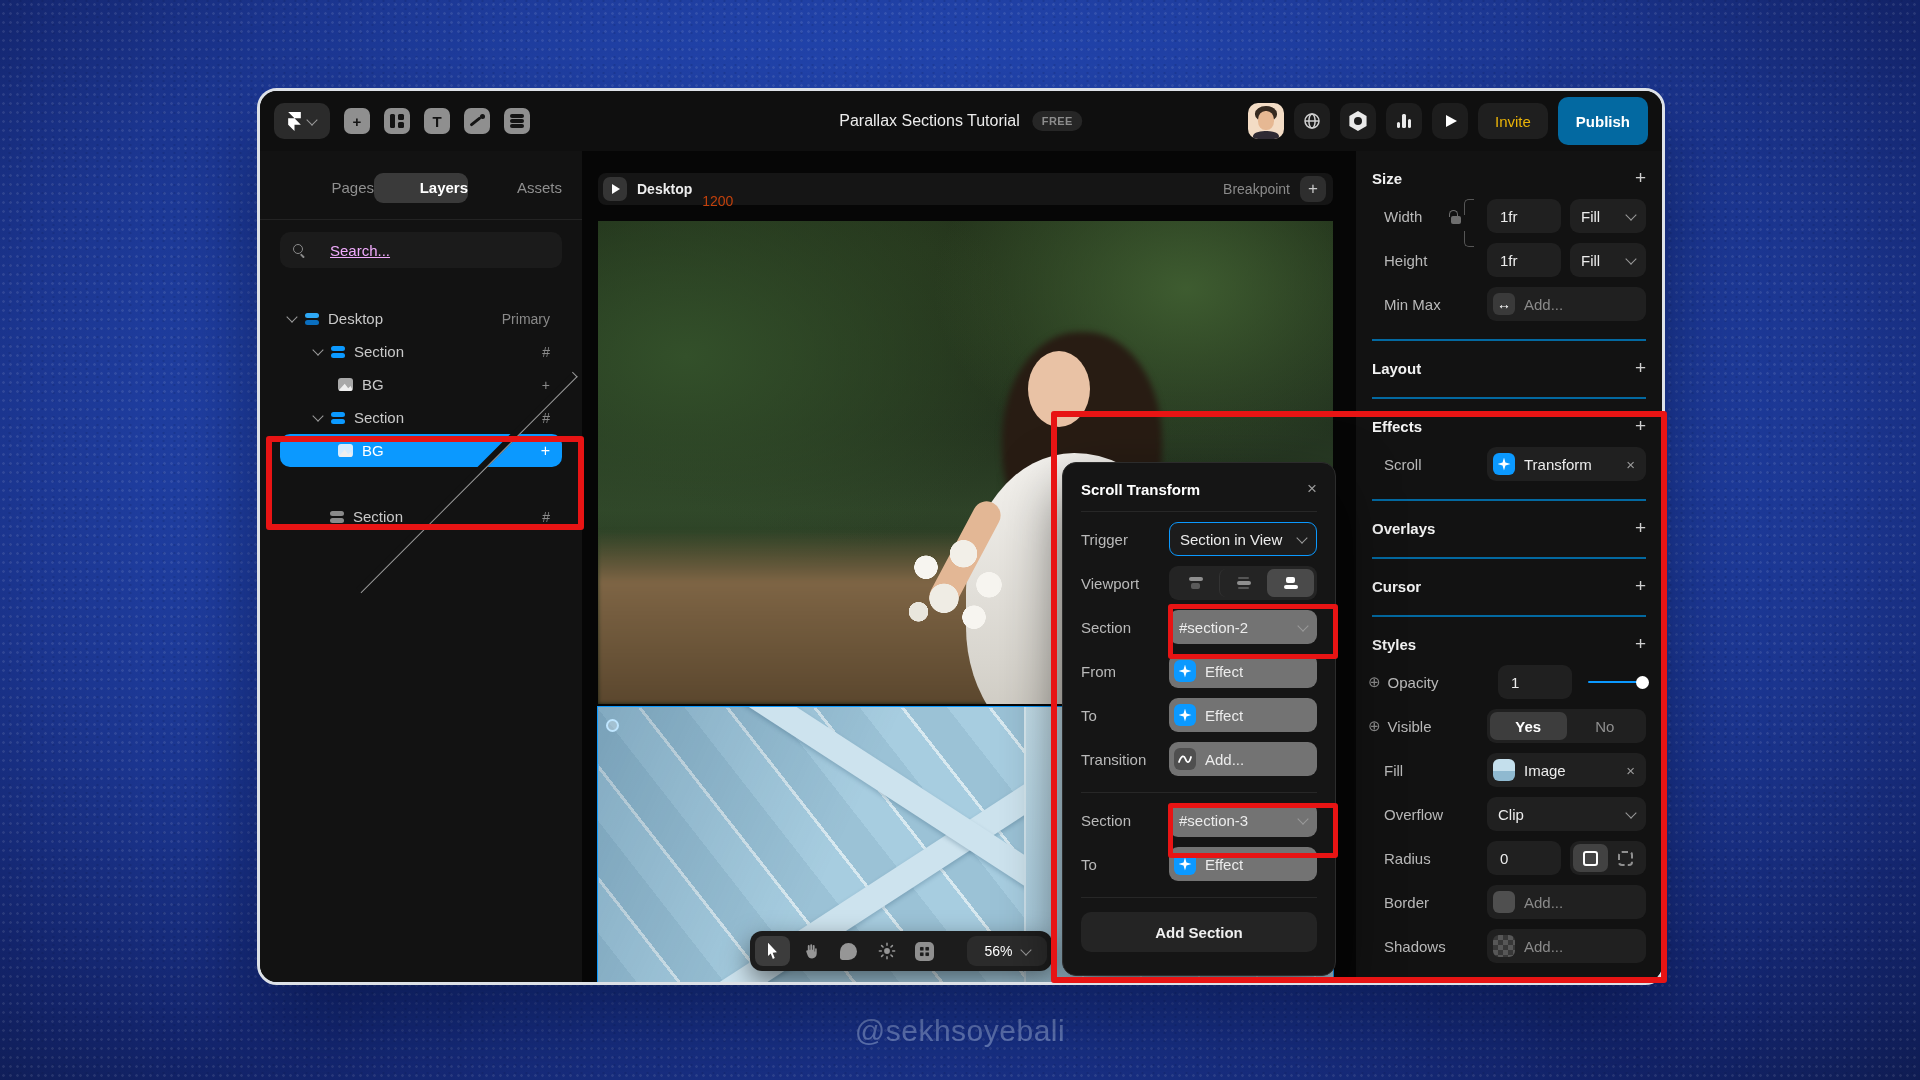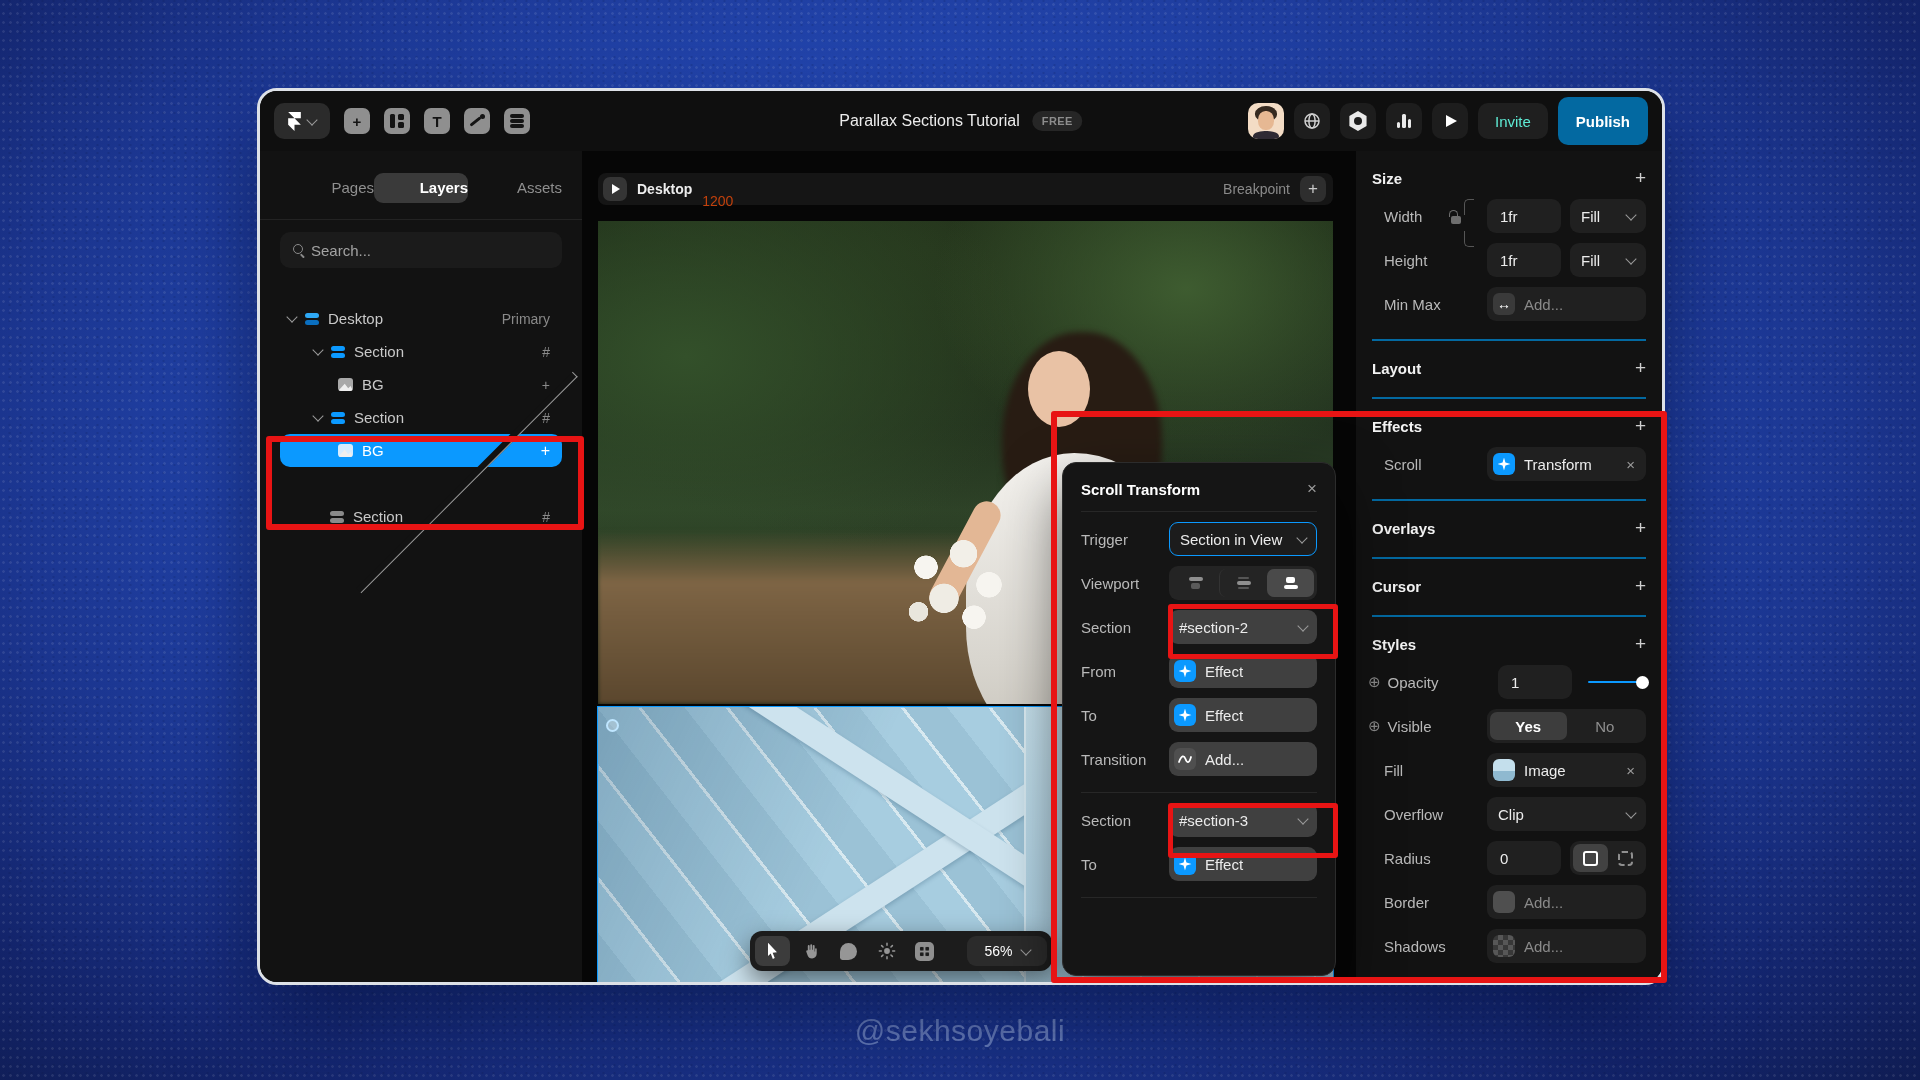--- a/index.html
+++ b/index.html
@@ -37,33 +37,33 @@
   .avatar::before{content:"";position:absolute;left:7px;top:3px;width:22px;height:15px;background:#35291f;border-radius:50% 50% 42% 42%;}
   .avatar::after{content:"";position:absolute;left:10px;top:8px;width:16px;height:19px;background:#e6b893;border-radius:46%;}
   .avatar .body{position:absolute;left:5px;bottom:-4px;width:26px;height:12px;background:#2f2a33;border-radius:45% 45% 0 0;}
   .icon-btn{width:36px;height:36px;border-radius:10px;background:#1d1d1d;display:flex;align-items:center;justify-content:center;position:relative;}
   .nut{width:20px;height:20px;background:#e9e9e9;clip-path:polygon(50% 0,93% 25%,93% 75%,50% 100%,7% 75%,7% 25%);display:flex;align-items:center;justify-content:center;}
   .nut i{width:8px;height:8px;background:#1d1d1d;border-radius:50%;}
   .bars{display:flex;align-items:flex-end;gap:2.5px;height:14px;}
   .bars i{width:3.2px;background:#e9e9e9;border-radius:1.5px;}
   .bars i:nth-child(1){height:6px}.bars i:nth-child(2){height:14px}.bars i:nth-child(3){height:9px}
   .play-tri{width:0;height:0;border-left:11px solid #fff;border-top:6.5px solid transparent;border-bottom:6.5px solid transparent;margin-left:3px;}
-  .btn-invite{height:36px;padding:0 17px;border-radius:10px;background:#1f1f1f;color:#5eead4;font-size:15px;display:flex;align-items:center;}
+  .btn-invite{height:36px;padding:0 17px;border-radius:10px;background:#1f1f1f;color:#eab308;font-size:15px;display:flex;align-items:center;}
   .btn-publish{height:36px;padding:6px 18px;border-radius:10px;background:#0369a1;color:#fff;font-size:15px;font-weight:600;display:flex;align-items:center;}
   
   .main{flex:1;display:flex;min-height:0;}
   
   .left{width:322px;flex:none;background:#121212;padding:22px 20px 0;box-sizing:border-box;}
   .tabs{display:flex;height:30px;align-items:center;}
   .tab{flex:1;text-align:right;font-size:15px;color:#8f8f8f;height:30px;line-height:30px;border-radius:9px;}
   .tab.active{background:#3a3a3a;color:#fff;font-weight:600;}
   .lsep{height:1px;background:#232323;margin:16px -20px 0;}
   .home-row{margin-top:16px;height:36px;background:#202020;border-radius:10px;display:flex;align-items:center;padding:0 12px;gap:10px;color:#e4e4e4;font-size:15px;}
   .home-row .chev{margin-left:auto;}
-  .search-row{margin-top:12px;height:36px;background:#1b1b1b;border-radius:10px;display:flex;align-items:center;padding:0 12px;gap:5px;color:#a3a3a3;font-size:15px;}
+  .search-row{margin-top:12px;height:36px;background:#1b1b1b;border-radius:10px;display:flex;align-items:center;padding:0 12px;gap:24px;color:#f0abfc;font-size:15px;text-decoration:underline;}
   .mag{position:relative;width:14px;height:14px;flex:none;}
   .mag::before{content:"";position:absolute;left:1px;top:1px;width:8px;height:8px;border:1.7px solid #8a8a8a;border-radius:50%;}
   .mag::after{content:"";position:absolute;right:1px;bottom:0;width:5px;height:1.7px;background:#8a8a8a;transform:rotate(45deg);border-radius:1px;}
   .tree{margin-top:34px;}
   .trow{height:33px;display:flex;align-items:center;gap:9px;font-size:15px;color:#c9c9c9;padding-right:12px;border-radius:10px;}
   .d0{padding-left:8px}.d1{padding-left:34px}.d2{padding-left:58px}
   .trow .rright{margin-left:auto;color:#8a8a8a;font-size:14px;}
   .trow.selected{background:#0b99ff;color:#fff;}
   .trow.selected .rright{color:#fff;font-size:16px;}
   .licon{display:inline-flex;flex-direction:column;gap:2px;flex:none;}
@@ -160,21 +160,21 @@
   .ropt.on{background:#424242;}
   .sqic{width:11px;height:11px;border:2px solid #fff;border-radius:3px;}
   .cornic{width:11px;height:11px;border:2px dashed #8f8f8f;border-radius:4px;}
   
   .panel{position:absolute;left:802px;top:371px;width:274px;height:514px;background:#151515;border:1px solid #2c2c2c;border-radius:14px;box-shadow:0 26px 60px rgba(0,0,0,.6);padding:4px 18px 0;box-sizing:border-box;z-index:20;}
   .p-head{height:44px;display:flex;align-items:center;color:#fff;font-weight:700;font-size:15px;}
   .p-head .x{margin-left:auto;color:#9a9a9a;font-size:17px;font-weight:400;}
   .p-sep{height:1px;background:#272727;}
   .prow{display:flex;align-items:center;height:34px;margin-top:10px;color:#b9b9b9;font-size:15px;}
   .prow .plab{width:88px;flex:none;}
-  .pctl{flex:1;height:34px;background:#404040;border-radius:9px;display:flex;align-items:center;gap:9px;padding:0 10px;box-sizing:border-box;color:#ececec;}
+  .pctl{flex:1;height:34px;background:#737373;border-radius:9px;display:flex;align-items:center;gap:9px;padding:0 10px;box-sizing:border-box;color:#ececec;}
   .pctl .chev{margin-left:auto;}
   .pctl.trigger{border:1.6px solid #0b99ff;background:#1c1c1c;}
   .pctl.chipish{padding:0 5px;}
   .vpseg{flex:1;height:34px;background:#242424;border-radius:9px;display:flex;padding:3px;box-sizing:border-box;}
   .vpo{flex:1;display:flex;align-items:center;justify-content:center;border-radius:7px;}
   .vpo + .vpo{border-left:1px solid #333;}
   .vpo.on{background:#4a4a4a;border-left:none;}
   .vg{display:flex;flex-direction:column;align-items:center;gap:2px;}
   .vg .bar{width:14px;height:3.5px;border-radius:2px;background:#8f8f8f;}
   .vg .bar.dim{width:11px;height:2px;background:#555;}
@@ -642,20 +642,21 @@
         <div class="pctl chipish">
           <span class="mini-ic spark">
               <i></i>
             </span>
           <span>Effect</span>
         </div>
       </div>
 
       <div class="p-sep mt16"></div>
 
+      <div class="add-btn">Add Section</div>
     </div>
 
     <div class="toolbar">
       <div class="tbtn active">
           <span class="cursor-ic"></span>
         </div>
       <div class="tbtn">
         <svg width="17" height="18" viewBox="0 0 24 24">
             <path fill="#969696" d="M8.2 11.5V5a1.3 1.3 0 012.6 0v5.2h.9V3.8a1.3 1.3 0 012.6 0v6.4h.9V5a1.3 1.3 0 012.6 0v7.6h.7V9.2a1.15 1.15 0 012.3 0v6.4c0 4.2-2.7 6.9-6.6 6.9-3.3 0-5.2-1.6-6.2-4.3l-1.9-5c-.4-1 .2-2 1.2-2.1.7-.1 1.4.3 1.7 1z"></path>
           </svg>

